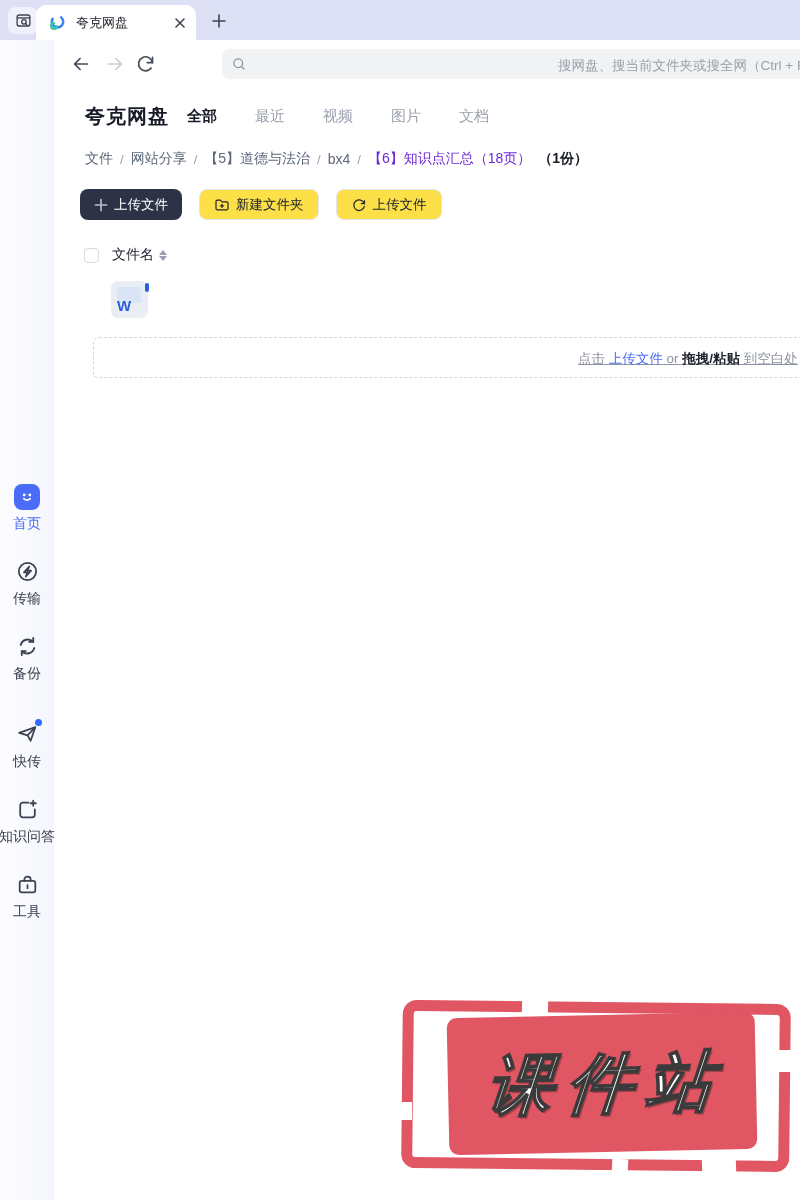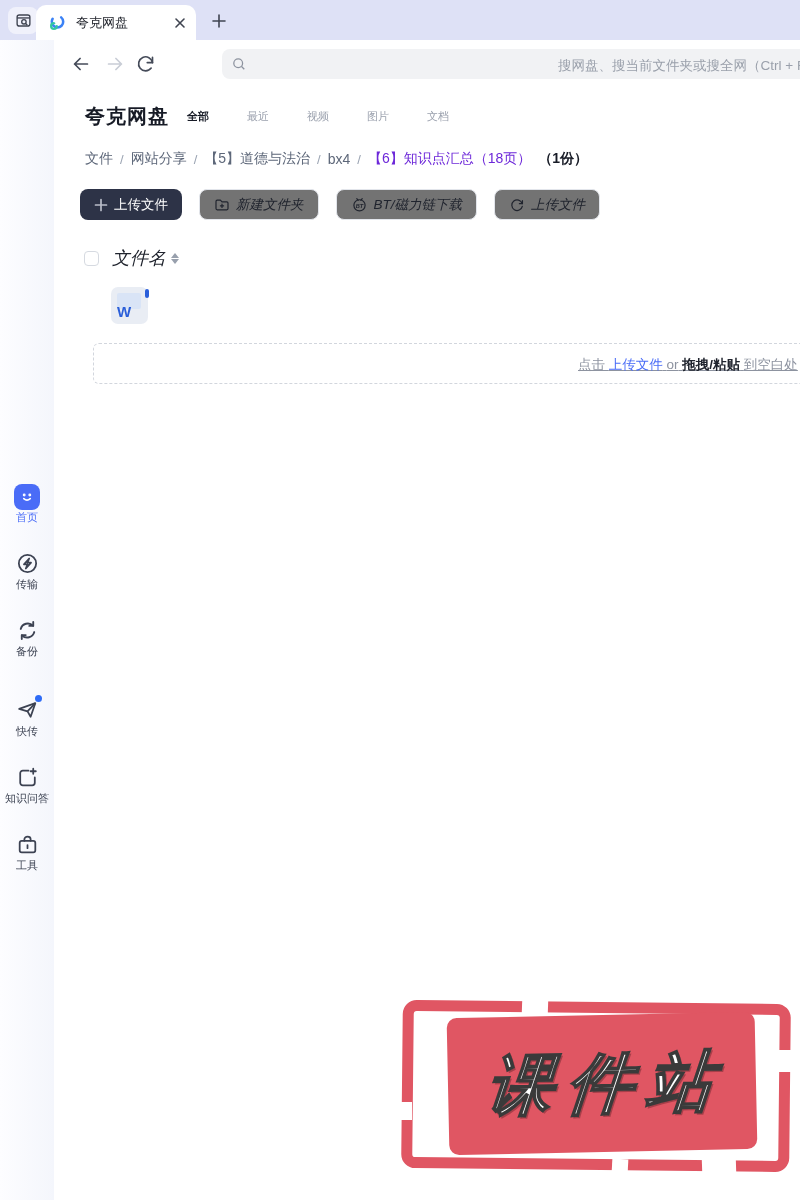--- a/index.html
+++ b/index.html
@@ -24,50 +24,50 @@
   .searchbar { position:absolute; left:222px; top:9px; right:-60px; height:30px; background:#f1f2f4; border-radius:8px; }
   .searchbar .sico { position:absolute; left:9px; top:7px; color:#8d939f; }
   .searchbar .ph { position:absolute; left:336px; top:8px; font-size:13.5px; color:#9aa0ab; white-space:nowrap; }
 
   
   .sidebar { position:absolute; left:0; top:40px; bottom:0; width:54px; background:linear-gradient(90deg,#fdfdff 0%,#f4f6fc 100%); }
   .sideitems { position:absolute; top:443px; left:0; right:0; display:flex; flex-direction:column; align-items:center; }
   .sitem { display:flex; flex-direction:column; align-items:center; margin-bottom:25px; cursor:pointer; }
   .sitem.gap-top { margin-top:13px; }
   .sitem .ic { width:27px; height:27px; display:flex; align-items:center; justify-content:center; color:#3c4252; position:relative; }
-  .sitem .lbl { font-size:11px; color:#3c4252; white-space:nowrap; }
+  .sitem .lbl { margin-top:5px; font-size:14px; color:#3c4252; white-space:nowrap; }
   .sitem.active .lbl { color:#4a6cf7; }
   .homeic { width:26px; height:26px; background:#4a6cf7; border-radius:8px; display:flex; align-items:center; justify-content:center; }
   .badge-dot { position:absolute; right:-1px; top:-2px; width:7px; height:7px; border-radius:50%; background:#2e6bf6; }
 
   
   .main { position:absolute; left:80px; top:88px; right:0; }
   .pagehead { display:flex; align-items:center; margin-top:15px; margin-left:5px; }
   .brand { font-size:20px; font-weight:800; color:#171b26; letter-spacing:1px; }
-  .ptabs { display:flex; gap:38px; margin-left:18px; font-size:11px; color:#9aa0ad; }
+  .ptabs { display:flex; gap:38px; margin-left:18px; font-size:15px; color:#9aa0ad; }
   .ptab { cursor:pointer; }
   .ptab.active { color:#171b26; font-weight:700; }
 
   .breadcrumb { display:flex; align-items:center; gap:7px; margin-top:20px; margin-left:5px; font-size:14px; color:#5d6779; white-space:nowrap; }
   .breadcrumb .sep { color:#9aa3b2; font-size:13px; }
   .breadcrumb .crumb { cursor:pointer; }
   .breadcrumb .cur { color:#6d28d9; font-weight:400; }
   .breadcrumb .cnt { color:#171b26; font-weight:700; margin-left:0; }
 
   .actions { display:flex; gap:17px; margin-top:21px; }
   .btn { height:31px; border-radius:8px; display:inline-flex; align-items:center; padding:0 14px; font-size:13.5px; cursor:pointer; white-space:nowrap; }
   .btn .bic { margin-right:6px; display:flex; }
   .btn.dark { background:#2d3347; color:#fff; }
   .btn.dark .bic { color:#b9bdc9; }
-  .btn.light { background:#737373; border:1px solid #e2e5eb; color:#20242e;font-style:italic; }
+  .btn.light { background:#fde047; border:1px solid #e2e5eb; color:#20242e; }
   .btn.light .bic { color:#20242e; }
 
   .listhead { display:flex; align-items:center; margin-top:26px; margin-left:4px; }
   .checkbox { width:15px; height:15px; border:1.5px solid #d6dae1; border-radius:4px; background:#fff; }
-  .colname { margin-left:13px; font-size:18px; color:#20242e;font-style:italic; }
+  .colname { margin-left:13px; font-size:14px; color:#20242e; }
   .sortico { margin-left:5px; display:flex; flex-direction:column; gap:1px; }
 
   .filerow { display:flex; align-items:center; margin-top:17px; margin-left:31px; cursor:pointer; }
   .docicon { position:relative; width:37px; height:37px; background:#e9edf4; border-radius:7px; }
   .docicon .sheet { position:absolute; left:6px; top:6px; width:24px; height:16px; background:#d9e4f6; border-radius:2px; }
   .docicon .w { position:absolute; left:6px; bottom:4px; font-size:15px; font-weight:800; color:#2b5fd9; }
   .docicon .notch { position:absolute; right:-1px; top:2px; width:4px; height:9px; background:#2b5fd9; border-radius:2px; }
   .fname { margin-left:14px; font-size:14px; color:#20242e; }
 
   .dropzone { position:relative; margin-top:19px; margin-left:13px; margin-right:-8px; height:41px; border:1px dashed #d2d6dd; border-radius:6px; }
@@ -259,30 +259,20 @@
         <span class="bic">
           <svg width="16" height="16" viewBox="0 0 20 20" fill="none" stroke="currentColor" stroke-width="1.5" stroke-linecap="round" stroke-linejoin="round">
             <path d="M2.5 5.5a1.5 1.5 0 0 1 1.5-1.5h4l2 2h6a1.5 1.5 0 0 1 1.5 1.5v7a1.5 1.5 0 0 1-1.5 1.5H4a1.5 1.5 0 0 1-1.5-1.5z"></path>
             <path d="M10 9v4M8 11h4"></path>
           </svg>
         </span>
         <span>新建文件夹</span>
       </div>
       <div class="btn light">
         <span class="bic">
-          <svg width="17" height="17" viewBox="0 0 20 20" fill="none" stroke="currentColor" stroke-width="1.4">
-            <circle cx="10" cy="11" r="6.6"></circle>
-            <path d="M6.8 3.2l1.6 1.8M13.2 3.2l-1.6 1.8" stroke-linecap="round"></path>
-            <text x="10" y="13.6" text-anchor="middle" font-size="6.6" font-weight="bold" fill="currentColor" stroke="none">BT</text>
-          </svg>
-        </span>
-        <span>BT/磁力链下载</span>
-      </div>
-      <div class="btn light">
-        <span class="bic">
           <svg width="16" height="16" viewBox="0 0 20 20" fill="none" stroke="currentColor" stroke-width="1.5" stroke-linecap="round" stroke-linejoin="round">
             <path d="M16.4 8.2a6.6 6.6 0 1 0 .2 3.4"></path>
               <path d="M16.8 4.6v3.8H13"></path>
           </svg>
         </span>
         <span>上传文件</span>
       </div>
     </div>
 
     <div class="listhead">

